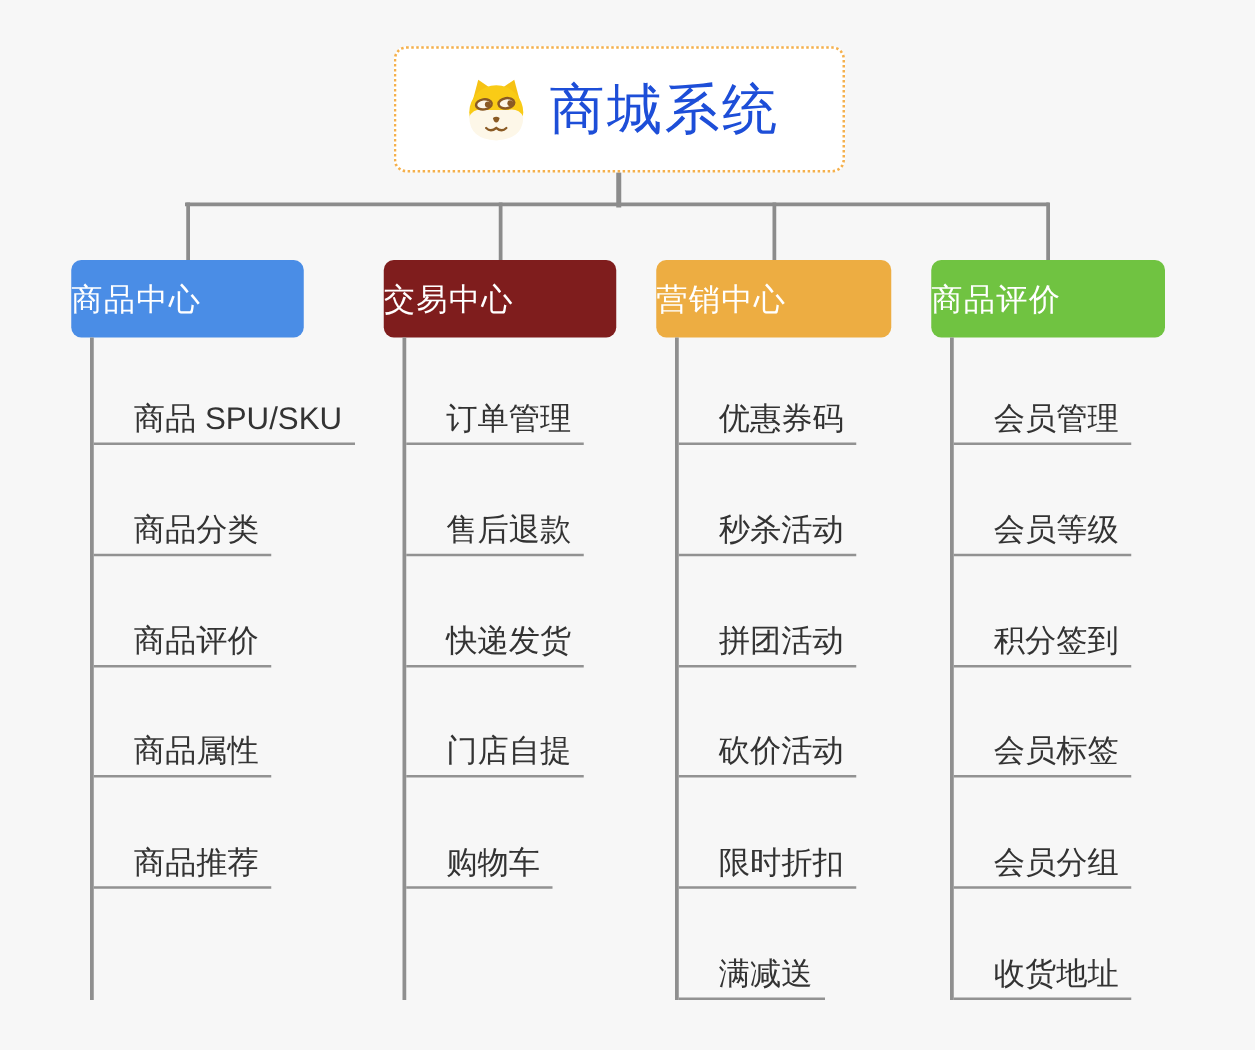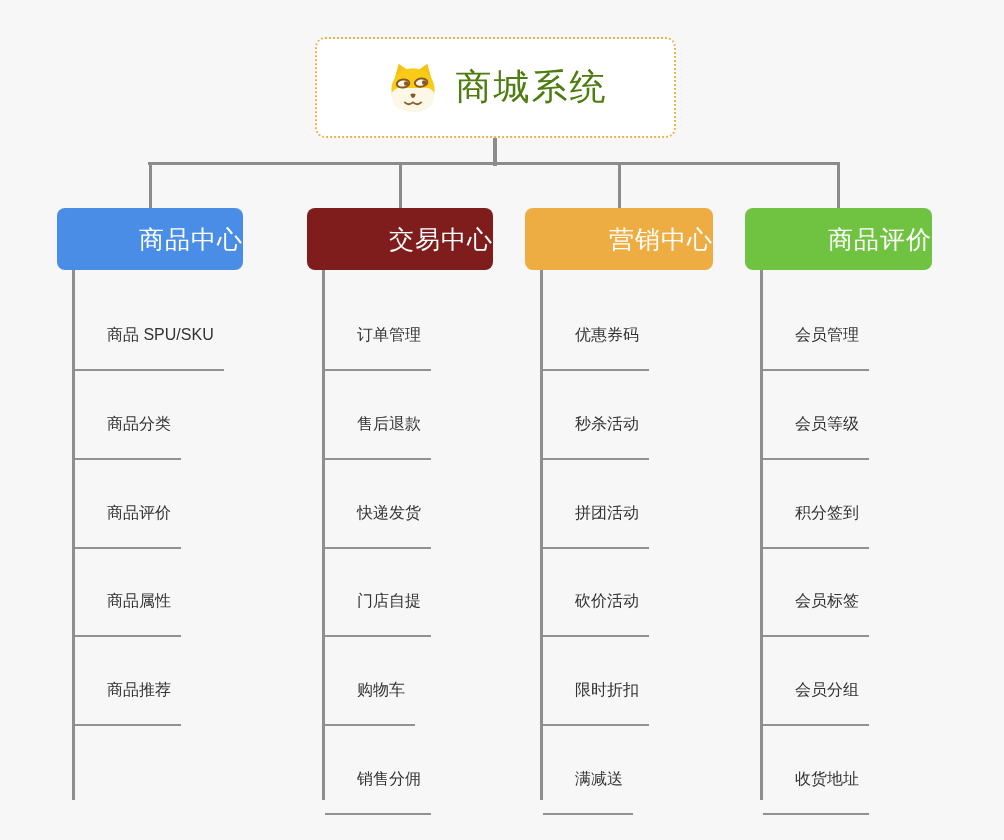--- a/index.html
+++ b/index.html
@@ -23,22 +23,22 @@
     background: #ffffff;
     border: 2px dotted #f5b04c;
     border-radius: 10px;
     display: flex;
     align-items: center;
     justify-content: center;
     gap: 14px;
     cursor: default;
   }
   .root-title {
-    font-size: 36px;
-    color: #4d7c0f;
+    font-size: 44px;
+    color: #1d4ed8;
     letter-spacing: 2px;
   }
   .dog-icon { width: 58px; height: 54px; display: block; }
 
   
   .line { position: absolute; background: #8c8c8c; }
   .root-stub   { left: 493px; top: 138px; width: 4px;  height: 28px; }
   .h-connector { left: 148px; top: 162px; width: 691px; height: 3px; }
   .stub { top: 162px; width: 3px; height: 47px; }
   .s0 { left: 149px; }
@@ -49,21 +49,21 @@
   
   .branch-box {
     position: absolute;
     top: 208px;
     height: 62px;
     border-radius: 8px;
     color: #ffffff;
     font-size: 25px;
     display: flex;
     align-items: center;
-    justify-content: flex-end;
+    justify-content: flex-start;
     letter-spacing: 1px;
     cursor: default;
   }
   .b0 { left: 57px;  width: 186px; background: #4a8de6; }
   .b1 { left: 307px; width: 186px; background: #7f1d1d; }
   .b2 { left: 525px; width: 188px; background: #edad42; }
   .b3 { left: 745px; width: 187px; background: #edad42; }
   .b3 { background: #70c341; }
 
   
@@ -77,24 +77,24 @@
   .c0 { left: 72px; }
   .c1 { left: 322px; }
   .c2 { left: 540px; }
   .c3 { left: 760px; }
 
   .leaf {
     position: absolute;
     left: 0;
     display: inline-block;
     white-space: nowrap;
-    font-size: 16px;
+    font-size: 25px;
     color: #333333;
     line-height: 28px;
-    padding: 0 10px 20px 32px;
+    padding: 0 10px 5px 32px;
     border-bottom: 2px solid #929292;
   }
   .r0 { top: 51px; }
   .r1 { top: 140px; }
   .r2 { top: 229px; }
   .r3 { top: 317px; }
   .r4 { top: 406px; }
   .r5 { top: 495px; }
 </style>
 </head>
@@ -153,21 +153,20 @@
     <div class="leaf r2">商品评价</div>
     <div class="leaf r4">商品推荐</div>
   </div>
 
   <div class="col c1">
     <div class="leaf r0">订单管理</div>
     <div class="leaf r1">售后退款</div>
     <div class="leaf r2">快递发货</div>
     <div class="leaf r3">门店自提</div>
     <div class="leaf r4">购物车</div>
-    <div class="leaf r5">销售分佣</div>
   </div>
 
   <div class="col c2">
     <div class="leaf r0">优惠券码</div>
     <div class="leaf r1">秒杀活动</div>
     <div class="leaf r2">拼团活动</div>
     <div class="leaf r3">砍价活动</div>
     <div class="leaf r4">限时折扣</div>
     <div class="leaf r5">满减送</div>
   </div>

